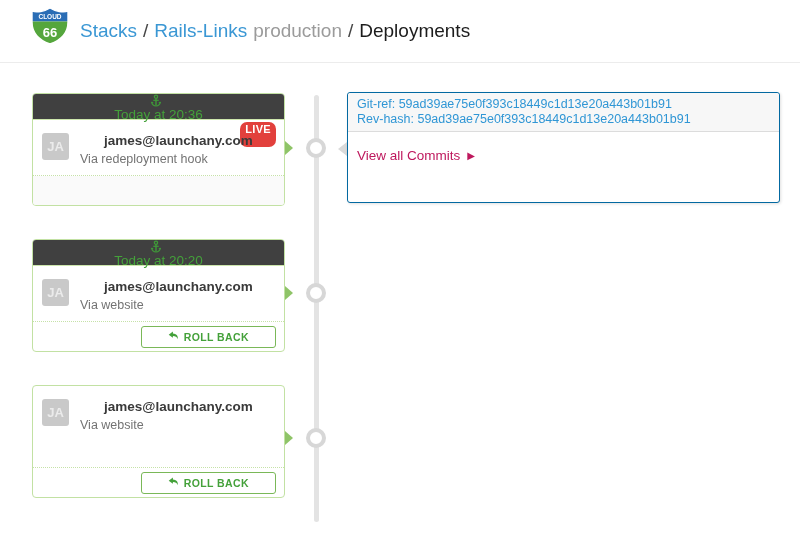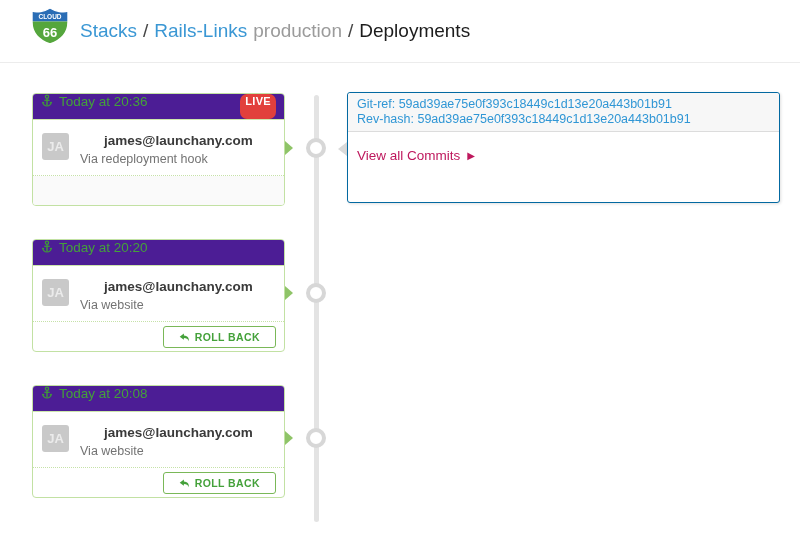--- a/index.html
+++ b/index.html
@@ -16,32 +16,32 @@
   .breadcrumb .current{color:#1c1c1c;}
 
   
   .timeline-line{position:absolute;left:314px;top:95px;width:5px;height:427px;background:#e3e3e3;border-radius:3px;}
   .timeline-dot{position:absolute;left:306px;width:12px;height:12px;background:#fff;border:4px solid #d7d7d7;border-radius:50%;}
   .arrow-right{position:absolute;left:285px;width:0;height:0;border-top:7px solid transparent;border-bottom:7px solid transparent;border-left:8px solid #8fc468;}
   .arrow-left{position:absolute;left:338px;width:0;height:0;border-top:7px solid transparent;border-bottom:7px solid transparent;border-right:9px solid #dadada;}
 
   
   .card{position:absolute;left:32px;width:251px;height:111px;background:#fff;border:1px solid #c2e1a3;border-radius:4px;display:flex;flex-direction:column;}
-  .card-header{height:25px;background:#4c1d95;border-bottom:1px solid #cde6ad;border-radius:3px 3px 0 0;display:flex;align-items:flex-start;padding:0 8px;color:#44a13a;font-size:13.5px;}
+  .card-header{height:25px;background:#404040;border-bottom:1px solid #cde6ad;border-radius:3px 3px 0 0;display:flex;align-items:center;padding:0 8px;color:#44a13a;font-size:13.5px;flex-direction:column;}
   .card-header .deploy-ic{display:inline-flex;margin-right:6px;color:#3f9a38;}
   .live-badge{margin-left:auto;background:#e2403c;color:#fff;font-size:11px;font-weight:bold;padding:1px 5px 12px;border-radius:7px;letter-spacing:.3px;}
   .card-body{flex:1;display:flex;align-items:flex-start;padding:13px 9px 6px;}
   .avatar{width:27px;height:27px;background:#c9c9c9;color:#ebebeb;border-radius:3px;font-size:13px;font-weight:bold;display:flex;align-items:center;justify-content:center;flex:0 0 27px;}
   .who{margin-left:11px;min-width:0;}
   .email{font-size:13.5px;font-weight:bold;color:#3a3a3a;line-height:16px;margin-left:24px;}
   .via{font-size:12.5px;color:#737373;margin-top:3px;}
   .card-sep{border-top:1px dotted #c6e2a8;height:0;}
   .card-footer{height:29px;display:flex;align-items:center;justify-content:flex-end;padding:0 8px;border-radius:0 0 3px 3px;}
   .card-footer.empty{background:#fafafa;}
-  .rollback-btn{display:inline-flex;align-items:flex-end;gap:5px;background:#fff;border:1px solid #7ab858;border-radius:3px;color:#44a13a;font-size:10.5px;font-weight:bold;letter-spacing:.4px;padding:4px 15px;cursor:pointer;font-family:inherit;}
+  .rollback-btn{display:inline-flex;align-items:flex-start;gap:5px;background:#fff;border:1px solid #7ab858;border-radius:3px;color:#44a13a;font-size:10.5px;font-weight:bold;letter-spacing:.4px;padding:4px 26px;cursor:pointer;font-family:inherit;}
   .rollback-btn svg{display:block;}
 
   
   .panel{position:absolute;left:347px;top:92px;width:431px;height:109px;background:#fff;border:1px solid #0369a1;border-radius:3px;box-shadow:1px 1px 3px rgba(0,0,0,.12);}
   .panel-header{background:#f7f7f7;border-bottom:1px solid #dcdcdc;border-radius:3px 3px 0 0;padding:4px 9px;font-size:12.5px;line-height:15px;color:#2f96d5;}
   .panel-body{padding:14px 9px;}
   .view-all{color:#be185d;font-size:13.5px;cursor:pointer;text-decoration:none;display:inline-flex;align-items:center;gap:7px;}
   .view-all .tri{font-size:10px;line-height:1;}
 </style>
 </head>
@@ -133,32 +133,20 @@
       <button class="rollback-btn">
         <svg width="11" height="10" viewBox="0 0 11 10">
           <path d="M4.9 0.6 L0.7 3.7 L4.9 6.8 V4.9 C7.4 4.9 9 5.9 9.9 8.3 C10.1 4.6 8.3 2.8 4.9 2.6 Z" fill="#44a13a"></path>
         </svg>
         <span>ROLL BACK</span>
       </button>
     </div>
   </div>
 
   <div class="card" style="top:385px">
-    <div class="card-header">
-      <span class="deploy-ic">
-        <svg width="12" height="13" viewBox="0 0 12 13" fill="none" stroke="currentColor">
-          <circle cx="6" cy="2.7" r="1.6" stroke-width="1.3"></circle>
-          <path d="M6 4.4 V11" stroke-width="1.4"></path>
-          <path d="M3.3 6.3 H8.7" stroke-width="1.2"></path>
-          <path d="M1.6 8 C2.1 10.8 3.9 11.9 6 11.9 C8.1 11.9 9.9 10.8 10.4 8" stroke-width="1.3"></path>
-          <path d="M1.6 8 L3.2 9.1 M10.4 8 L8.8 9.1" stroke-width="1.1"></path>
-        </svg>
-      </span>
-      <span>Today at 20:08</span>
-    </div>
     <div class="card-body">
       <div class="avatar">JA</div>
       <div class="who">
         <div class="email">james@launchany.com</div>
         <div class="via">Via website</div>
       </div>
     </div>
     <div class="card-sep"></div>
     <div class="card-footer">
       <button class="rollback-btn">

